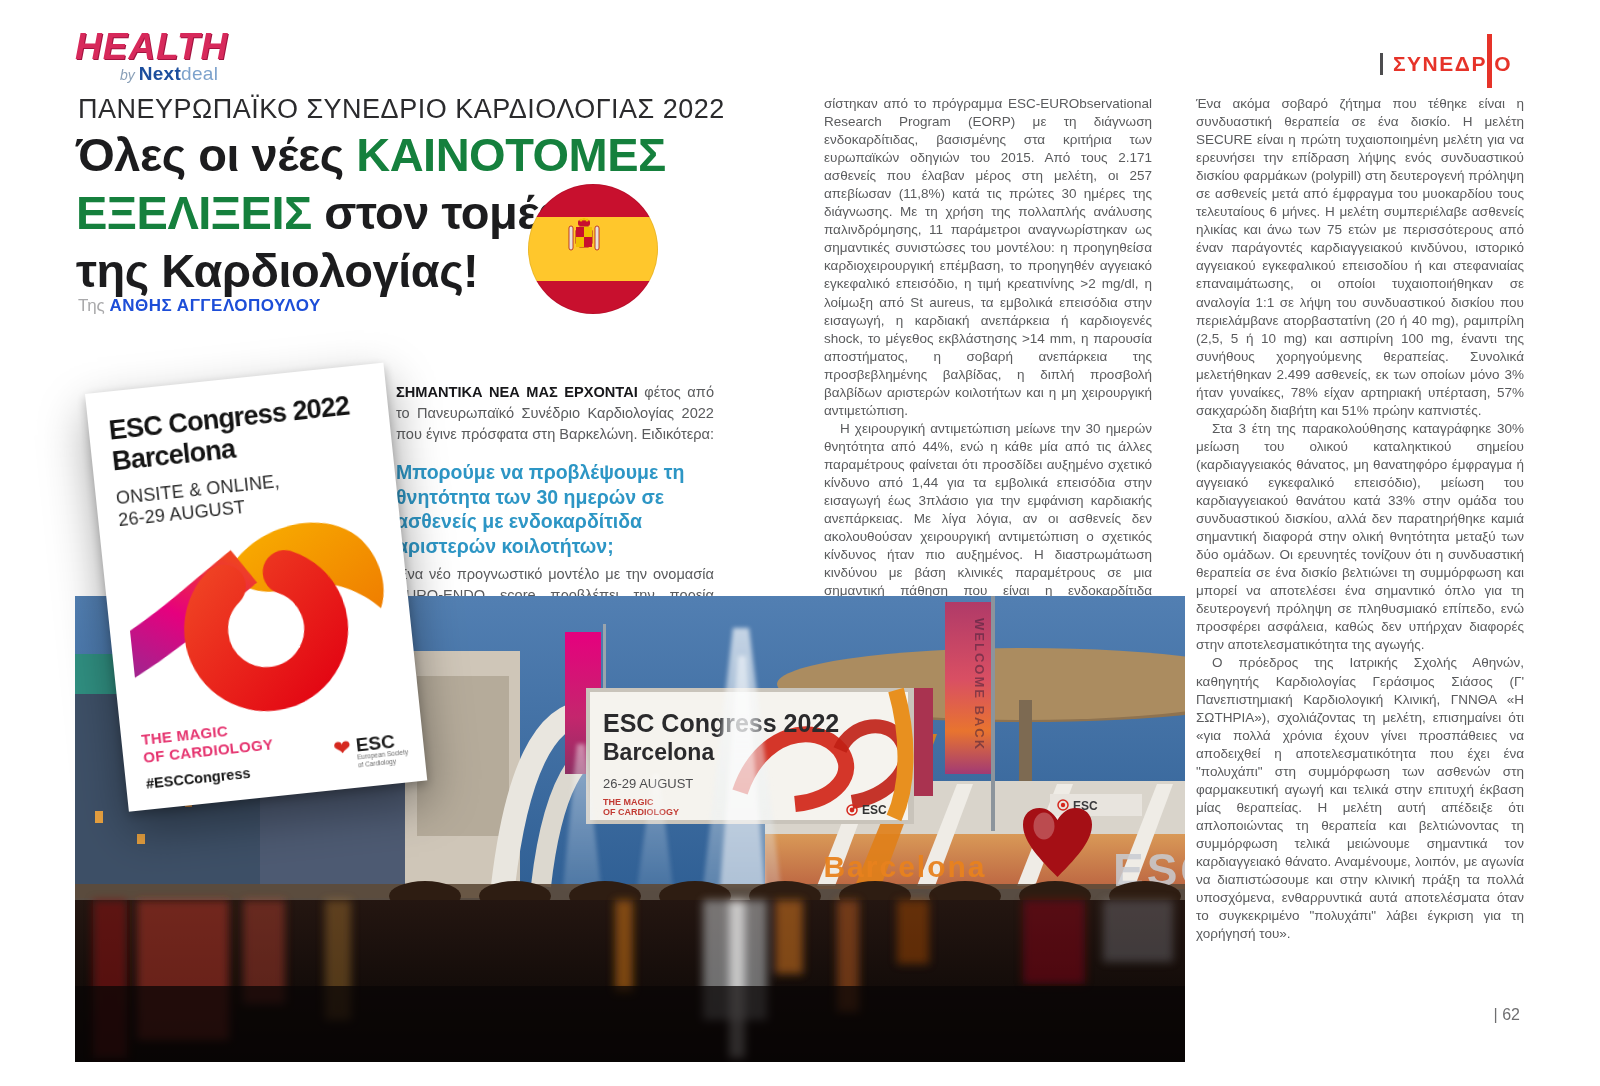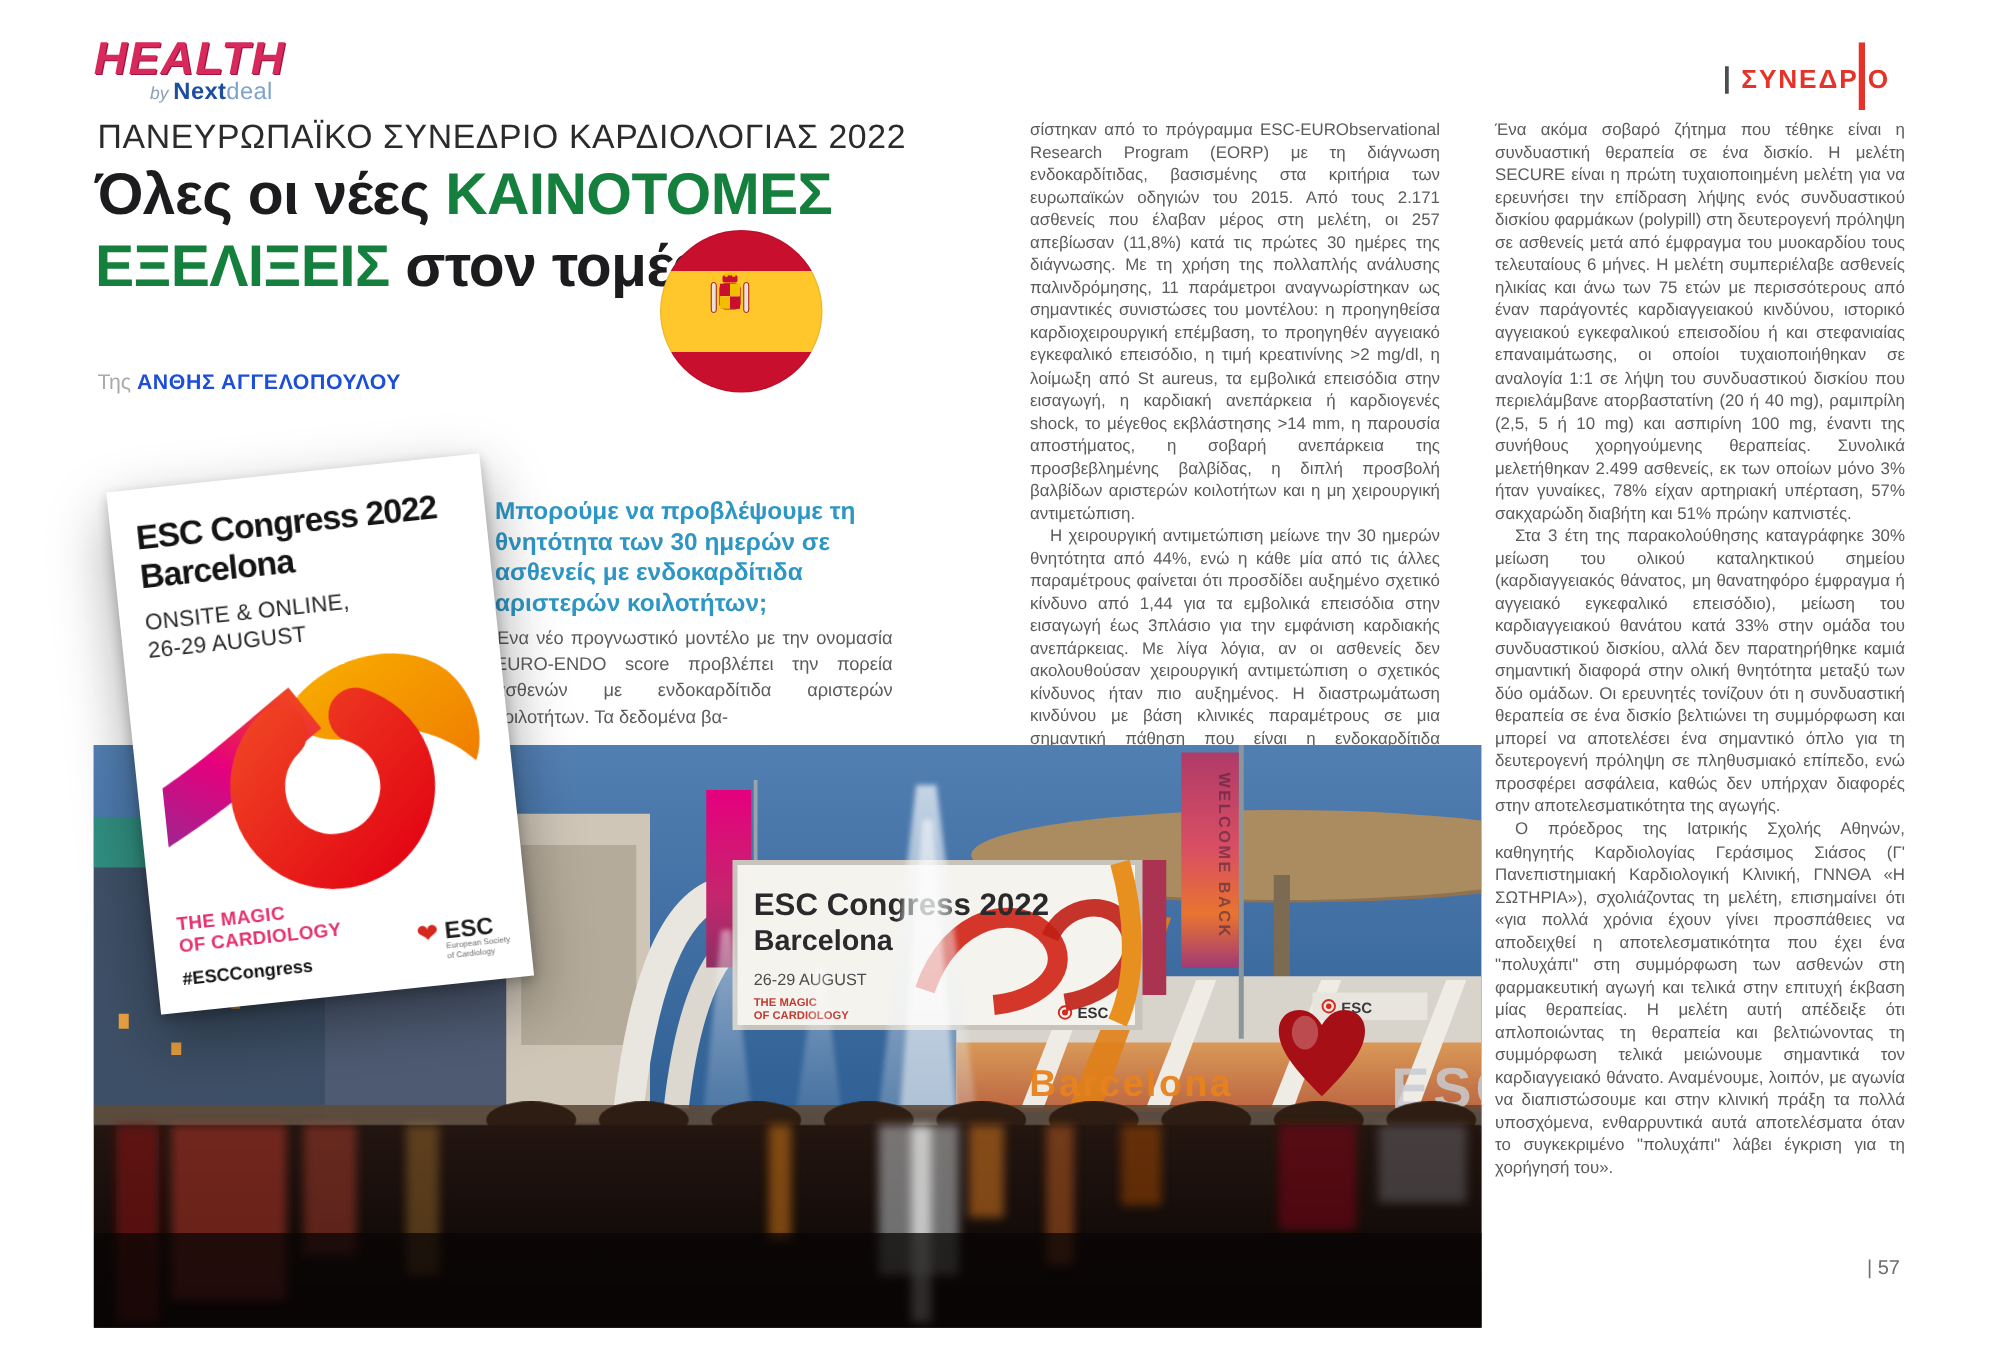--- a/index.html
+++ b/index.html
@@ -72,20 +72,21 @@
 <div class="abs section-label">
   <span class="tick"></span>
   <span class="txt">ΣΥΝΕΔΡΙΟ</span>
 </div>
 <div class="abs edge-bar"></div>
 
 <div class="abs kicker">ΠΑΝΕΥΡΩΠΑΪΚΟ ΣΥΝΕΔΡΙΟ ΚΑΡΔΙΟΛΟΓΙΑΣ 2022</div>
 <div class="abs headline">
   <span>Όλες οι νέες </span><span class="blue">ΚΑΙΝΟΤΟΜΕΣ</span><br>
   <span class="blue">ΕΞΕΛΙΞΕΙΣ</span><span> στον τομέα</span><br>
+  <span>της Καρδιολογίας!</span>
 </div>
 
 <div class="abs flag">
   <svg width="40" height="56" viewBox="0 0 40 56">
     <rect x="14" y="2" width="12" height="6" rx="2" fill="#c8102e"></rect>
     <circle cx="17" cy="2" r="1.6" fill="#f1bf00"></circle>
       <circle cx="23" cy="2" r="1.6" fill="#f1bf00"></circle>
       <circle cx="20" cy="1" r="1.6" fill="#f1bf00"></circle>
     <rect x="12" y="9" width="16" height="20" rx="4" fill="#fff" stroke="#ad1519"></rect>
     <rect x="12" y="9" width="8" height="10" fill="#c8102e"></rect>
@@ -143,20 +144,21 @@
       <span>
         <div class="etxt">ESC</div>
         <div class="esub">European Society</div>
         <div class="esub">of Cardiology</div>
       </span>
     </div>
   </div>
 </div>
 
 <div class="abs col col-intro">
+  <p><span class="lead-bold">ΣΗΜΑΝΤΙΚΑ ΝΕΑ ΜΑΣ ΕΡΧΟΝΤΑΙ</span><span> φέτος από το Πανευρωπαϊκό Συνέδριο Καρδιολογίας 2022 που έγινε πρόσφατα στη Βαρκελώνη. Ειδικότερα:</span></p>
   <p class="subhead subhead-1">Μπορούμε να προβλέψουμε τη θνητότητα των 30 ημερών σε ασθενείς με ενδοκαρδίτιδα αριστερών κοιλοτήτων;</p>
   <p>Ένα νέο προγνωστικό μοντέλο με την ονομασία EURO-ENDO score προβλέπει την πορεία ασθενών με ενδοκαρδίτιδα αριστερών κοιλοτήτων. Τα δεδομένα βα-</p>
 </div>
 
 <div class="abs col col-3">
   <p>σίστηκαν από το πρόγραμμα ESC-EURObservational Research Program (EORP) με τη διάγνωση ενδοκαρδίτιδας, βασισμένης στα κριτήρια των ευρωπαϊκών οδηγιών του 2015. Από τους 2.171 ασθενείς που έλαβαν μέρος στη μελέτη, οι 257 απεβίωσαν (11,8%) κατά τις πρώτες 30 ημέρες της διάγνωσης. Με τη χρήση της πολλαπλής ανάλυσης παλινδρόμησης, 11 παράμετροι αναγνωρίστηκαν ως σημαντικές συνιστώσες του μοντέλου: η προηγηθείσα καρδιοχειρουργική επέμβαση, το προηγηθέν αγγειακό εγκεφαλικό επεισόδιο, η τιμή κρεατινίνης &gt;2 mg/dl, η λοίμωξη από St aureus, τα εμβολικά επεισόδια στην εισαγωγή, η καρδιακή ανεπάρκεια ή καρδιογενές shock, το μέγεθος εκβλάστησης &gt;14 mm, η παρουσία αποστήματος, η σοβαρή ανεπάρκεια της προσβεβλημένης βαλβίδας, η διπλή προσβολή βαλβίδων αριστερών κοιλοτήτων και η μη χειρουργική αντιμετώπιση.</p>
   <p class="indent">Η χειρουργική αντιμετώπιση μείωνε την 30 ημερών θνητότητα από 44%, ενώ η κάθε μία από τις άλλες παραμέτρους φαίνεται ότι προσδίδει αυξημένο σχετικό κίνδυνο από 1,44 για τα εμβολικά επεισόδια στην εισαγωγή έως 3πλάσιο για την εμφάνιση καρδιακής ανεπάρκειας. Με λίγα λόγια, αν οι ασθενείς δεν ακολουθούσαν χειρουργική αντιμετώπιση ο σχετικός κίνδυνος ήταν πιο αυξημένος. Η διαστρωμάτωση κινδύνου με βάση κλινικές παραμέτρους σε μια σημαντική πάθηση που είναι η ενδοκαρδίτιδα αριστερών κοιλοτήτων μπορεί να βοηθήσει στην καλύτερη διάκριση των ασθενών</p>
 </div>
 
 <div class="abs col col-4">
@@ -308,13 +310,13 @@
     <rect x="700" y="304" width="28" height="74" fill="#e8821e" opacity=".5"></rect>
     <rect x="762" y="304" width="22" height="112" fill="#d2691e" opacity=".45"></rect>
     <rect x="822" y="304" width="32" height="64" fill="#c85a10" opacity=".4"></rect>
     <rect x="948" y="304" width="62" height="84" fill="#a50f15" opacity=".4"></rect>
     <rect x="1028" y="304" width="70" height="62" fill="#9aa0a8" opacity=".3"></rect>
   </g>
   <rect x="0" y="390" width="1110" height="76" fill="#0a0605" opacity=".75"></rect>
 </svg>
 </div>
 
-<div class="abs pagenum">| 57</div>
+<div class="abs pagenum">| 62</div>
 
 </body></html>

